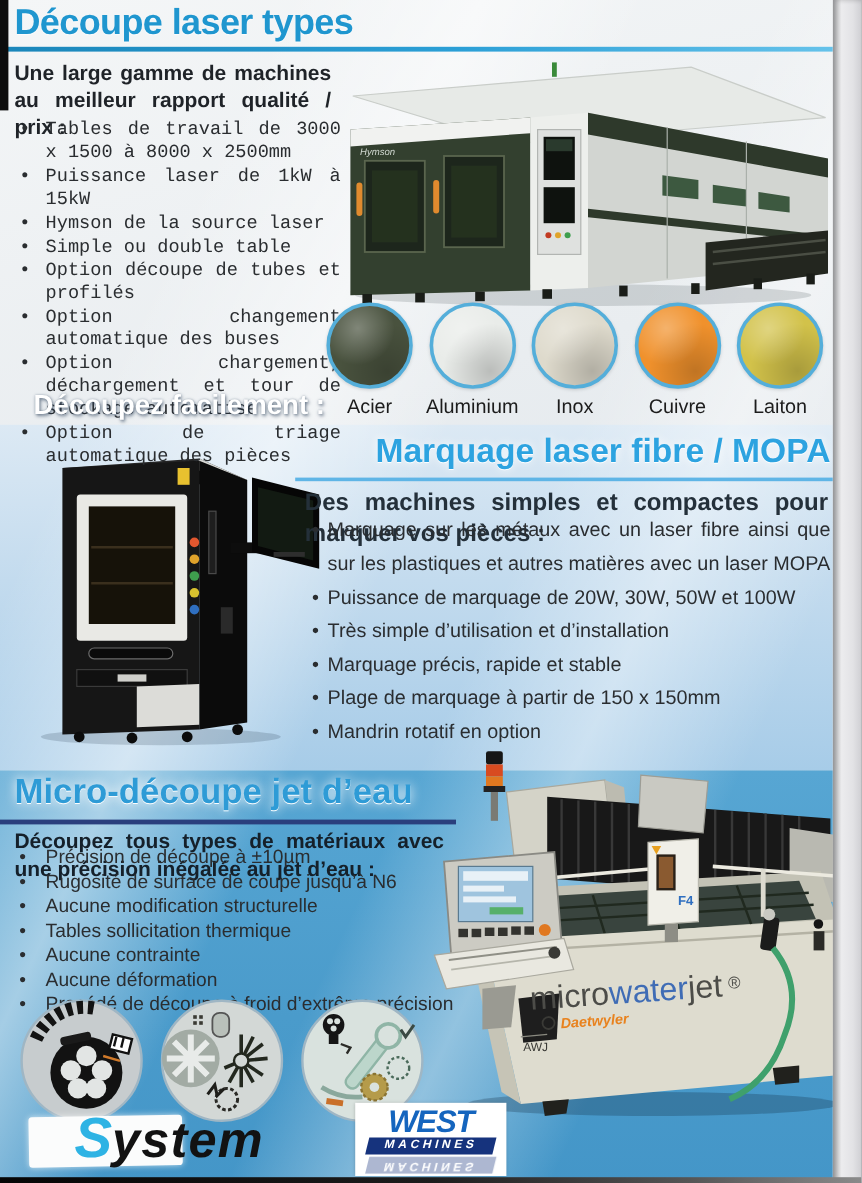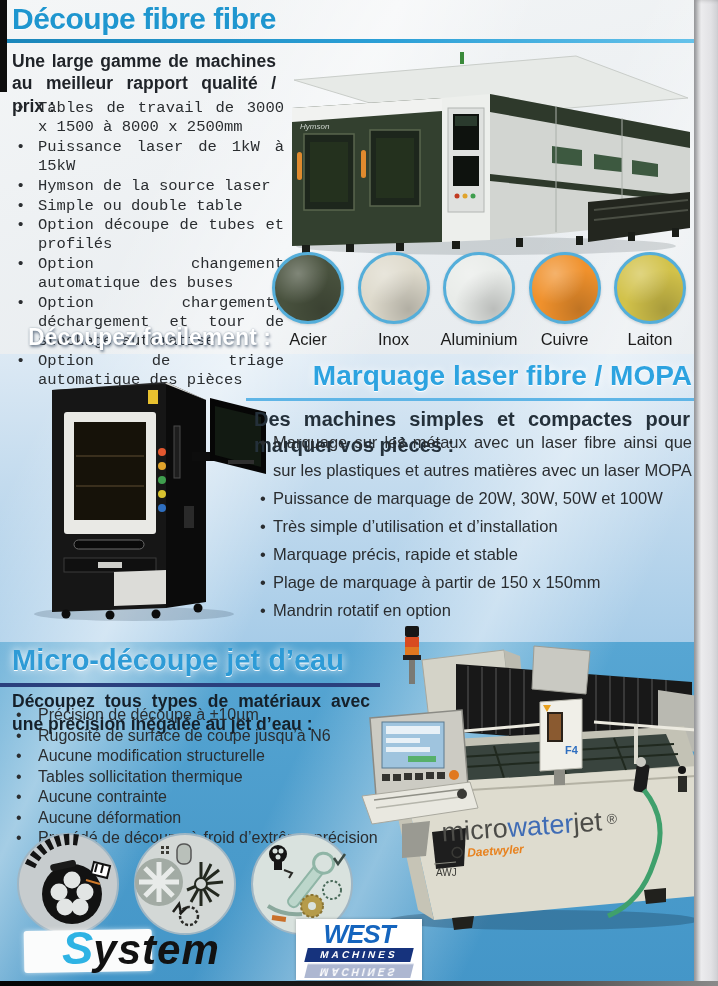--- a/index.html
+++ b/index.html
@@ -94,21 +94,21 @@
 </style>
 </head>
 <body>
 
 <div class="page">
   <div class="streaks"></div>
 
   <div class="panel-marquage"></div>
   <div class="panel-waterjet"></div>
 
-  <div class="h1">Découpe fibre fibre</div>
+  <div class="h1">Découpe laser types</div>
   <div class="rule1"></div>
   <div class="intro intro1">Une large gamme de machines au meilleur rapport qualité / prix :</div>
   <ul class="bullets list1">
 
   <li>Tables de travail de 3000 x 1500 à 8000 x 2500mm</li>
       <li>Puissance laser de 1kW à 15kW</li>
       <li>Hymson de la source laser</li>
       <li>Simple ou double table</li>
       <li>Option découpe de tubes et profilés</li>
       <li>Option changement automatique des buses</li>
@@ -166,27 +166,27 @@
   </svg>
 
   <div class="materials">
 
       <div class="material">
         <div class="swatch" style="background-color: rgb(73, 82, 62);"></div>
         <div class="mat-label">Acier</div>
       </div>
 
       <div class="material">
+        <div class="swatch" style="background-color: rgb(233, 236, 233);"></div>
+        <div class="mat-label">Aluminium</div>
+      </div>
+
+      <div class="material">
         <div class="swatch" style="background-color: rgb(222, 218, 204);"></div>
         <div class="mat-label">Inox</div>
-      </div>
-
-      <div class="material">
-        <div class="swatch" style="background-color: rgb(233, 236, 233);"></div>
-        <div class="mat-label">Aluminium</div>
       </div>
 
       <div class="material">
         <div class="swatch" style="background-color: rgb(240, 145, 44);"></div>
         <div class="mat-label">Cuivre</div>
       </div>
 
       <div class="material">
         <div class="swatch" style="background-color: rgb(210, 194, 74);"></div>
         <div class="mat-label">Laiton</div>

